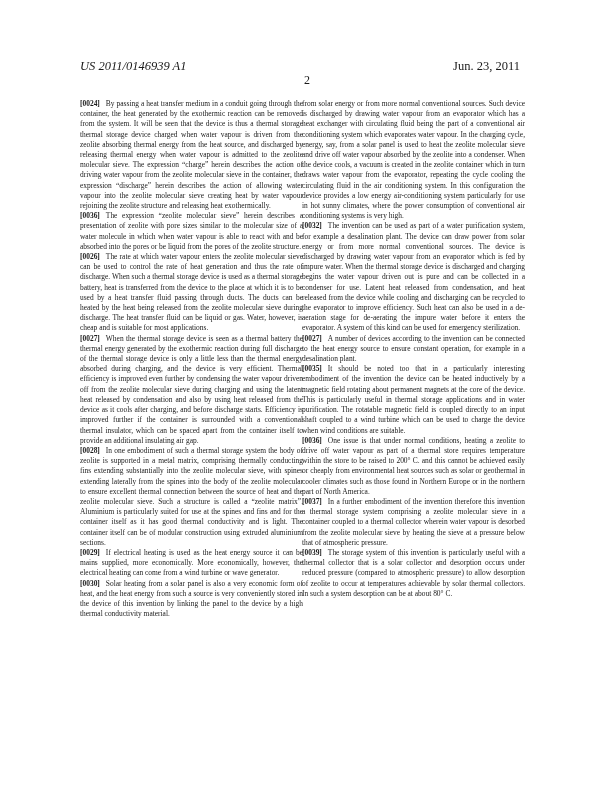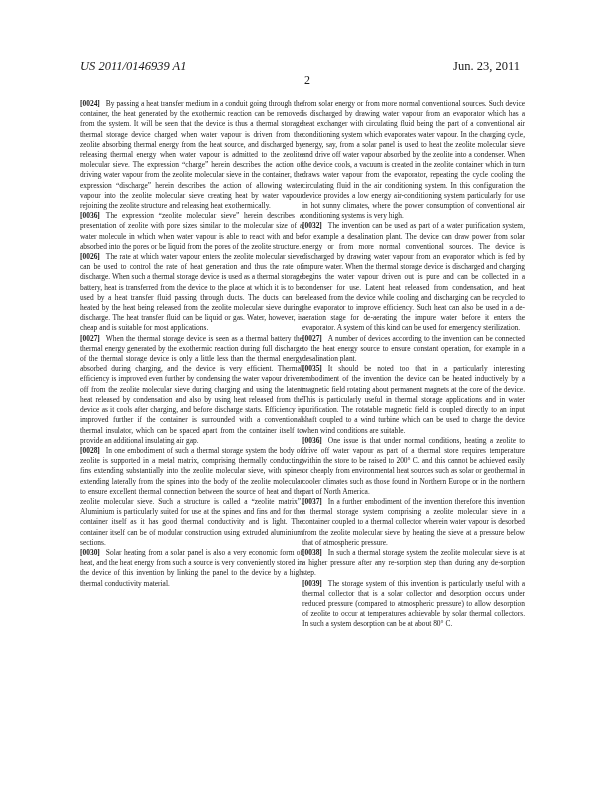--- a/index.html
+++ b/index.html
@@ -23,25 +23,25 @@
   <div class="hdr-right">Jun. 23, 2011</div>
   <div class="pageno">2</div>
 </div>
 
 <div class="col left">
   <p class="para"><span class="pnum">[0024]</span><span>By passing a heat transfer medium in a conduit going through the container, the heat generated by the exothermic reaction can be removed from the system. It will be seen that the device is thus a thermal storage thermal storage device charged when water vapour is driven from the zeolite absorbing thermal energy from the heat source, and discharged by releasing thermal energy when water vapour is admitted to the zeolite molecular sieve. The expression “charge” herein describes the action of driving water vapour from the zeolite molecular sieve in the container, the expression “discharge” herein describes the action of allowing water vapour into the zeolite molecular sieve creating heat by water vapour rejoining the zeolite structure and releasing heat exothermically.</span></p>
   <p class="para"><span class="pnum">[0036]</span><span>The expression “zeolite molecular sieve” herein describes a presentation of zeolite with pore sizes similar to the molecular size of a water molecule in which when water vapour is able to react with and be absorbed into the pores or be liquid from the pores of the zeolite structure.</span></p>
   <p class="para"><span class="pnum">[0026]</span><span>The rate at which water vapour enters the zeolite molecular sieve can be used to control the rate of heat generation and thus the rate of discharge. When such a thermal storage device is used as a thermal storage battery, heat is transferred from the device to the place at which it is to be used by a heat transfer fluid passing through ducts. The ducts can be heated by the heat being released from the zeolite molecular sieve during discharge. The heat transfer fluid can be liquid or gas. Water, however, is cheap and is suitable for most applications.</span></p>
   <p class="para"><span class="pnum">[0027]</span><span>When the thermal storage device is seen as a thermal battery the thermal energy generated by the exothermic reaction during full discharge of the thermal storage device is only a little less than the thermal energy absorbed during charging, and the device is very efficient. Thermal efficiency is improved even further by condensing the water vapour driven off from the zeolite molecular sieve during charging and using the latent heat released by condensation and also by using heat released from the device as it cools after charging, and before discharge starts. Efficiency is improved further if the container is surrounded with a conventional thermal insulator, which can be spaced apart from the container itself to provide an additional insulating air gap.</span></p>
   <p class="para"><span class="pnum">[0028]</span><span>In one embodiment of such a thermal storage system the body of zeolite is supported in a metal matrix, comprising thermally conducting fins extending substantially into the zeolite molecular sieve, with spines extending laterally from the spines into the body of the zeolite molecular to ensure excellent thermal connection between the source of heat and the zeolite molecular sieve. Such a structure is called a “zeolite matrix”. Aluminium is particularly suited for use at the spines and fins and for the container itself as it has good thermal conductivity and is light. The container itself can be of modular construction using extruded aluminium sections.</span></p>
+  <p class="para"><span class="pnum">[0029]</span><span>If electrical heating is used as the heat energy source it can be mains supplied, more economically. More economically, however, the electrical heating can come from a wind turbine or wave generator.</span></p>
   <p class="para"><span class="pnum">[0030]</span><span>Solar heating from a solar panel is also a very economic form of heat, and the heat energy from such a source is very conveniently stored in the device of this invention by linking the panel to the device by a high thermal conductivity material.</span></p>
 </div>
 
 <div class="col right">
   <p class="para"><span>from solar energy or from more normal conventional sources. Such device is discharged by drawing water vapour from an evaporator which has a heat exchanger with circulating fluid being the part of a conventional air conditioning system which evaporates water vapour. In the charging cycle, energy, say, from a solar panel is used to heat the zeolite molecular sieve and drive off water vapour absorbed by the zeolite into a condenser. When the device cools, a vacuum is created in the zeolite container which in turn draws water vapour from the evaporator, repeating the cycle cooling the circulating fluid in the air conditioning system. In this configuration the device provides a low energy air-conditioning system particularly for use in hot sunny climates, where the power consumption of conventional air conditioning systems is very high.</span></p>
   <p class="para"><span class="pnum">[0032]</span><span>The invention can be used as part of a water purification system, for example a desalination plant. The device can draw power from solar energy or from more normal conventional sources. The device is discharged by drawing water vapour from an evaporator which is fed by impure water. When the thermal storage device is discharged and charging begins the water vapour driven out is pure and can be collected in a condenser for use. Latent heat released from condensation, and heat released from the device while cooling and discharging can be recycled to the evaporator to improve efficiency. Such heat can also be used in a de-aeration stage for de-aerating the impure water before it enters the evaporator. A system of this kind can be used for emergency sterilization.</span></p>
   <p class="para"><span class="pnum">[0027]</span><span>A number of devices according to the invention can be connected to the heat energy source to ensure constant operation, for example in a desalination plant.</span></p>
   <p class="para"><span class="pnum">[0035]</span><span>It should be noted too that in a particularly interesting embodiment of the invention the device can be heated inductively by a magnetic field rotating about permanent magnets at the core of the device. This is particularly useful in thermal storage applications and in water purification. The rotatable magnetic field is coupled directly to an input shaft coupled to a wind turbine which can be used to charge the device when wind conditions are suitable.</span></p>
   <p class="para"><span class="pnum">[0036]</span><span>One issue is that under normal conditions, heating a zeolite to drive off water vapour as part of a thermal store requires temperature within the store to be raised to 200° C. and this cannot be achieved easily or cheaply from environmental heat sources such as solar or geothermal in cooler climates such as those found in Northern Europe or in the northern part of North America.</span></p>
   <p class="para"><span class="pnum">[0037]</span><span>In a further embodiment of the invention therefore this invention a thermal storage system comprising a zeolite molecular sieve in a container coupled to a thermal collector wherein water vapour is desorbed from the zeolite molecular sieve by heating the sieve at a pressure below that of atmospheric pressure.</span></p>
-  <p class="para"><span class="pnum">[0038]</span><span>In such a thermal storage system the zeolite molecular sieve is at a higher pressure after any re-sorption step than during any de-sorption step.</span></p>
   <p class="para"><span class="pnum">[0039]</span><span>The storage system of this invention is particularly useful with a thermal collector that is a solar collector and desorption occurs under reduced pressure (compared to atmospheric pressure) to allow desorption of zeolite to occur at temperatures achievable by solar thermal collectors. In such a system desorption can be at about 80° C.</span></p>
 </div>
 
 </body></html>

